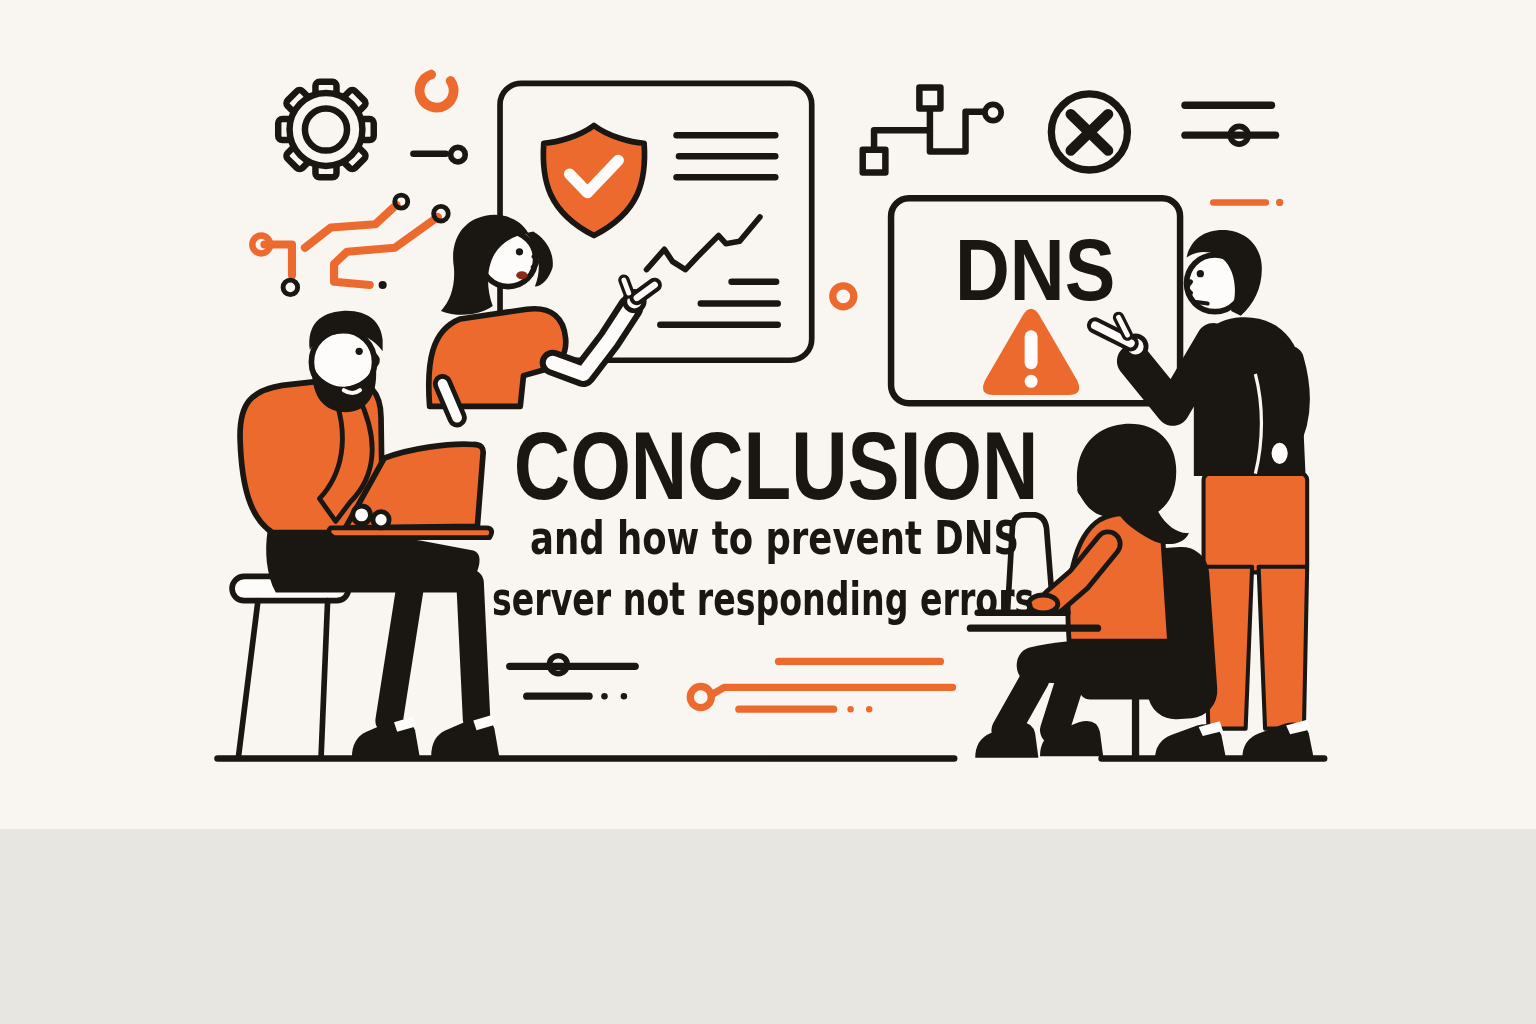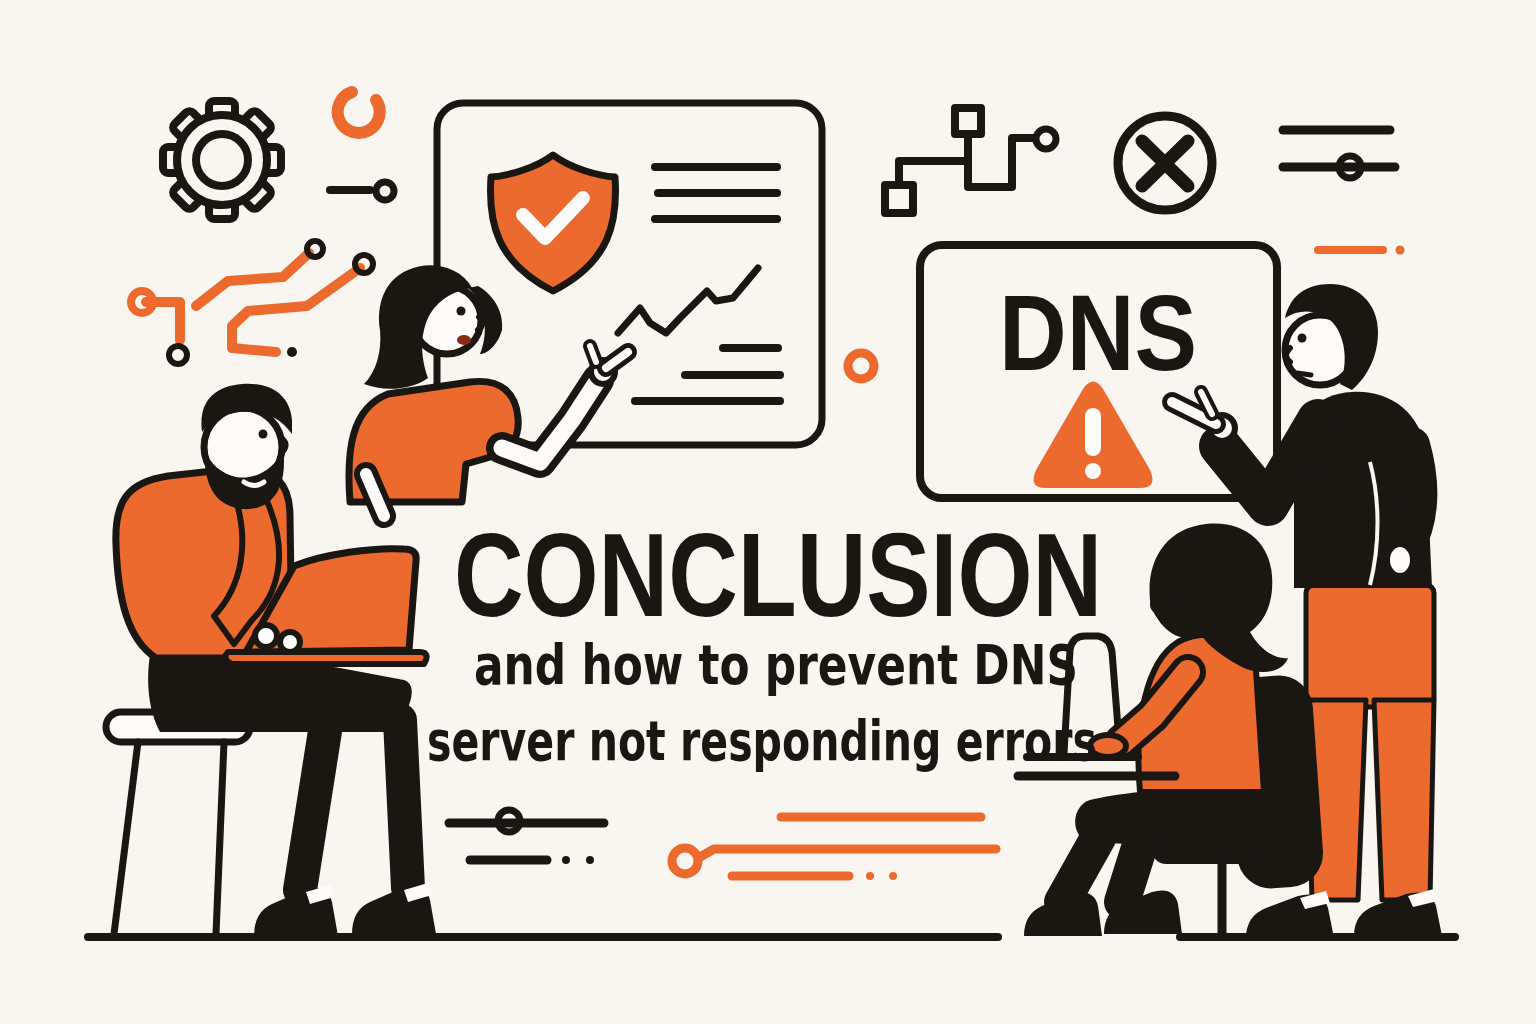--- a/index.html
+++ b/index.html
@@ -1,16 +1,16 @@
 <!DOCTYPE html>
 <html><head>
 <meta charset="utf-8">
 <style>
   html,body{margin:0;padding:0;background:#e8e6e1;}
-  .stage{position:relative;width:1536px;height:1024px;background:#F9F6F1;overflow:hidden;
+  .stage{position:relative;width:1536px;height:829px;background:#F9F6F1;overflow:hidden;
          font-family:"Liberation Sans",sans-serif;}
   .stage svg{position:absolute;left:0;top:0;width:100%;height:100%;display:block;}
   .ink{stroke:#1A1713;fill:none;stroke-linecap:round;stroke-linejoin:round;}
   .orangeln{stroke:#ED6A2F;fill:none;stroke-linecap:round;stroke-linejoin:round;}
   text.title{font-family:"Liberation Sans",sans-serif;font-weight:700;fill:#1A1713;}
   text.sub{font-family:"DejaVu Sans",sans-serif;font-weight:700;fill:#1A1713;}
   text.dns{font-family:"Liberation Sans",sans-serif;font-weight:700;fill:#1A1713;}
 </style>
 </head>
 <body>

